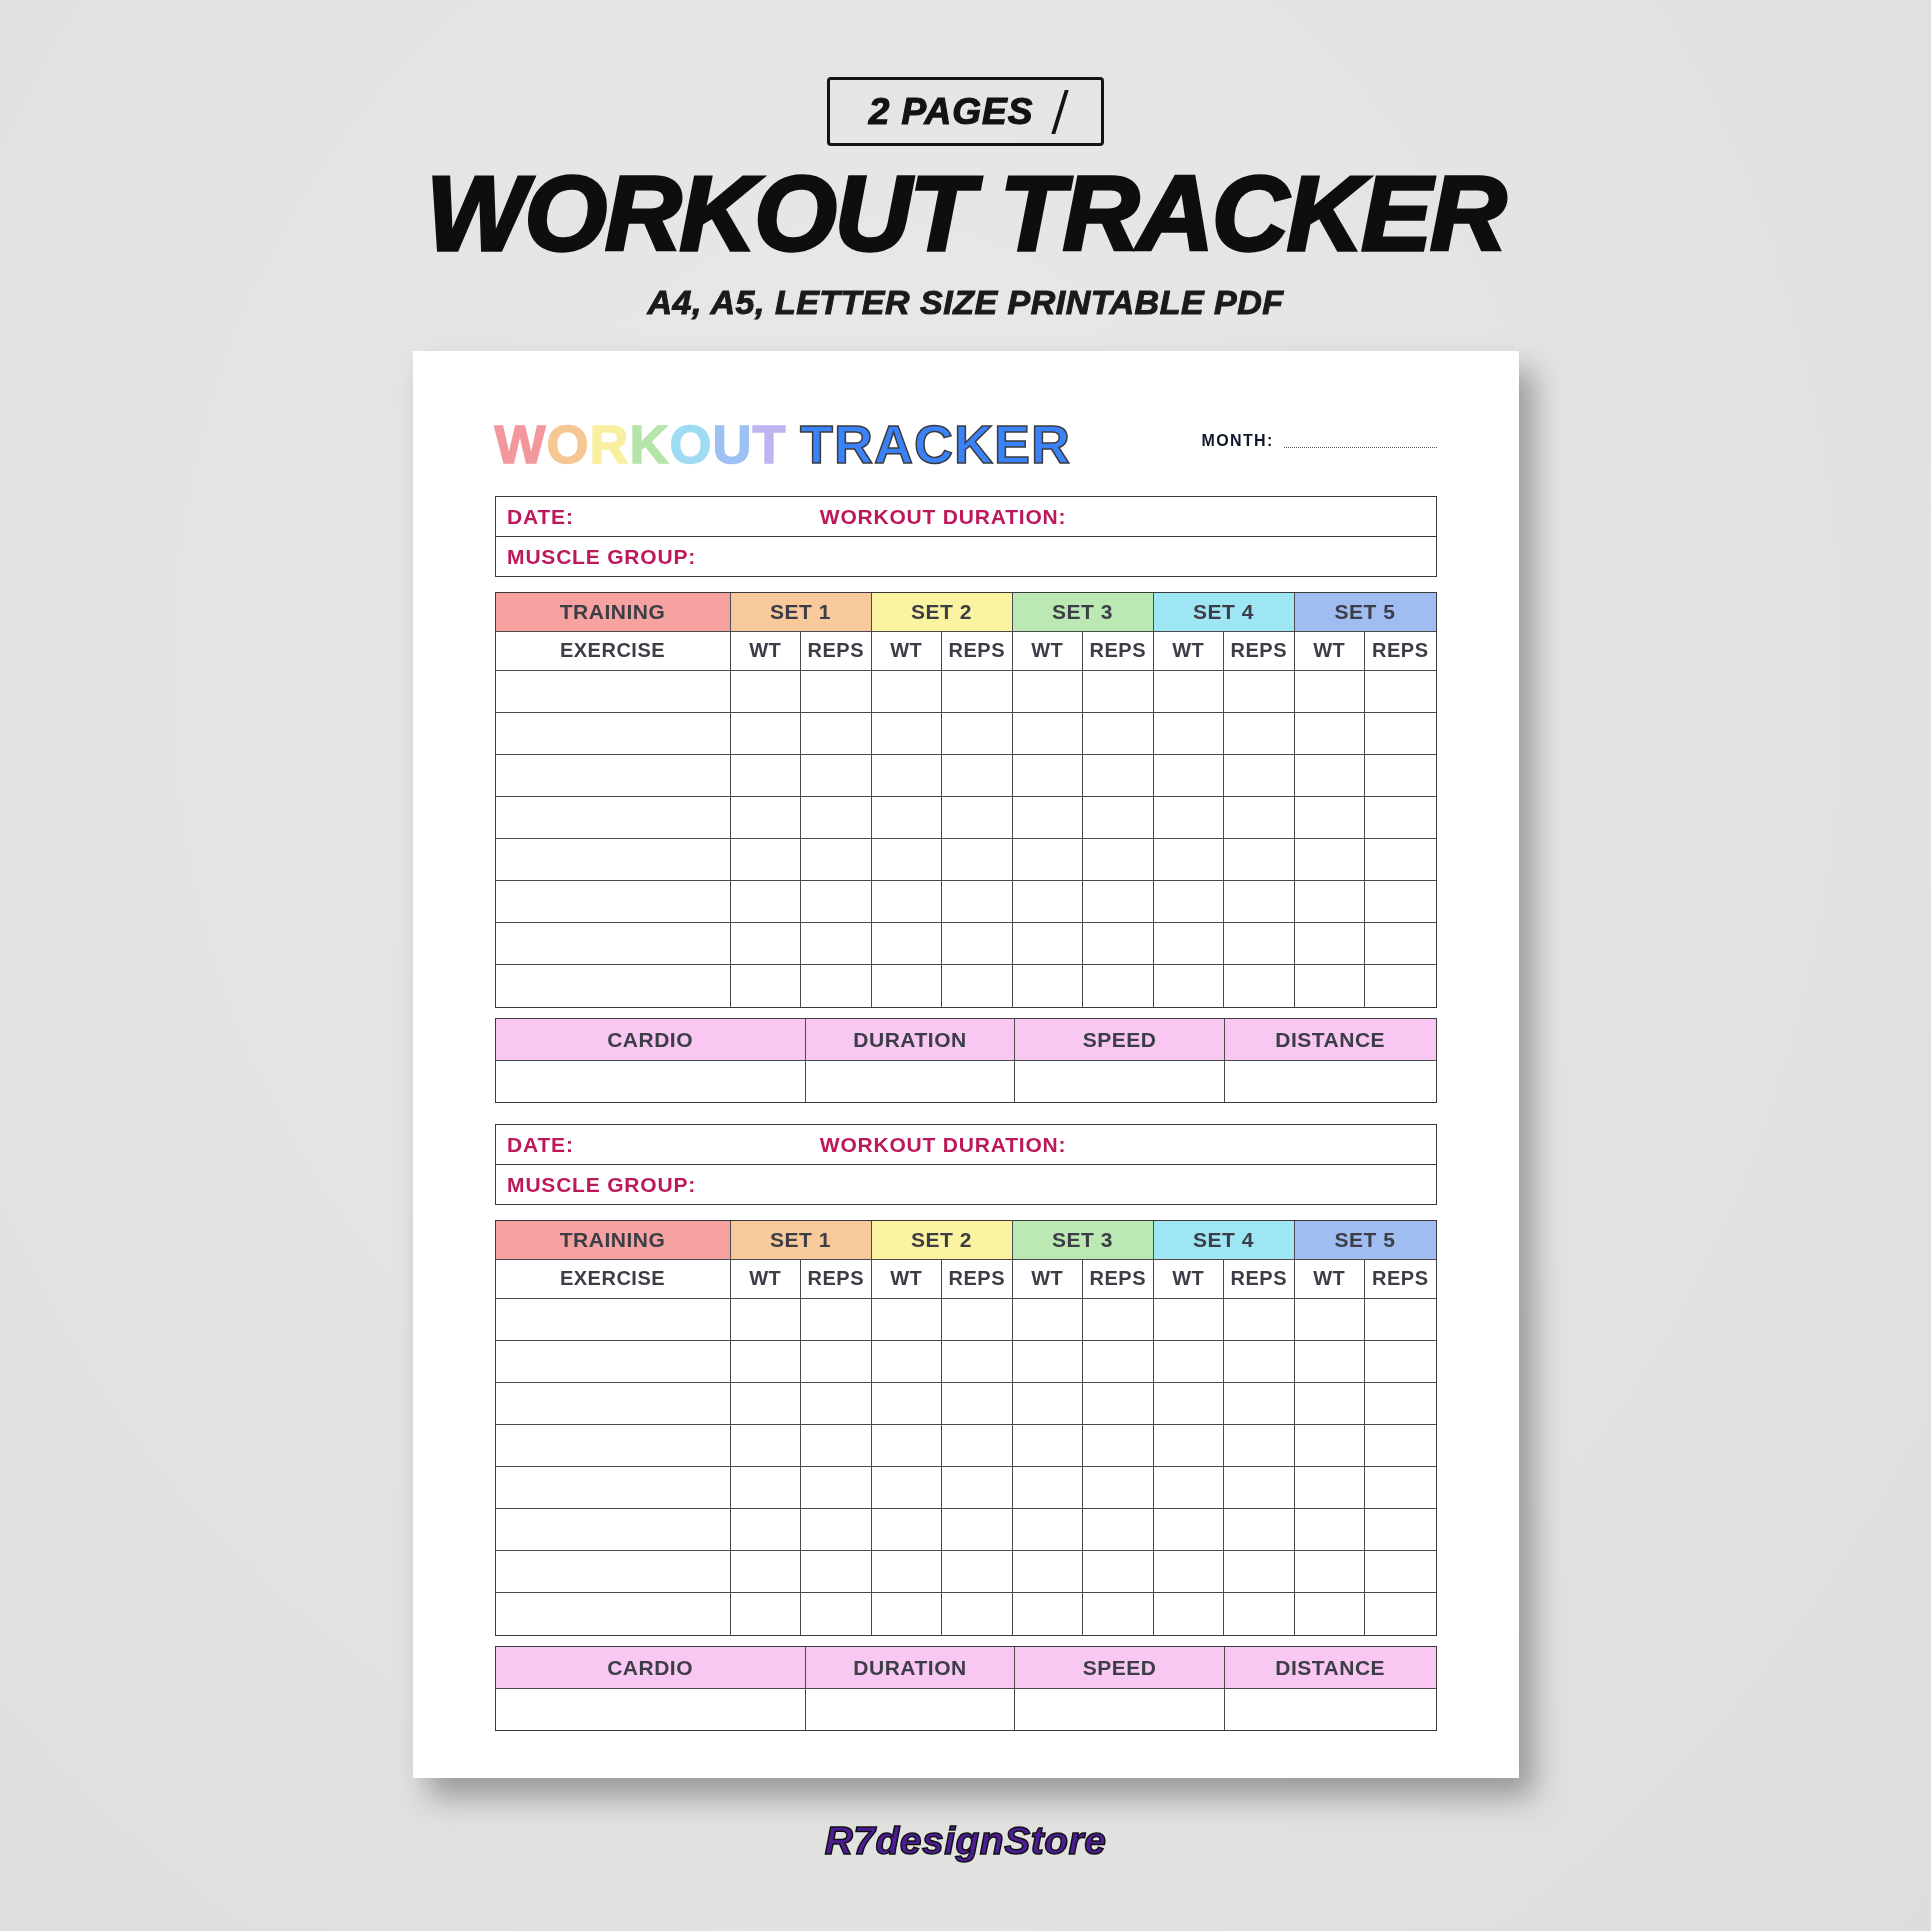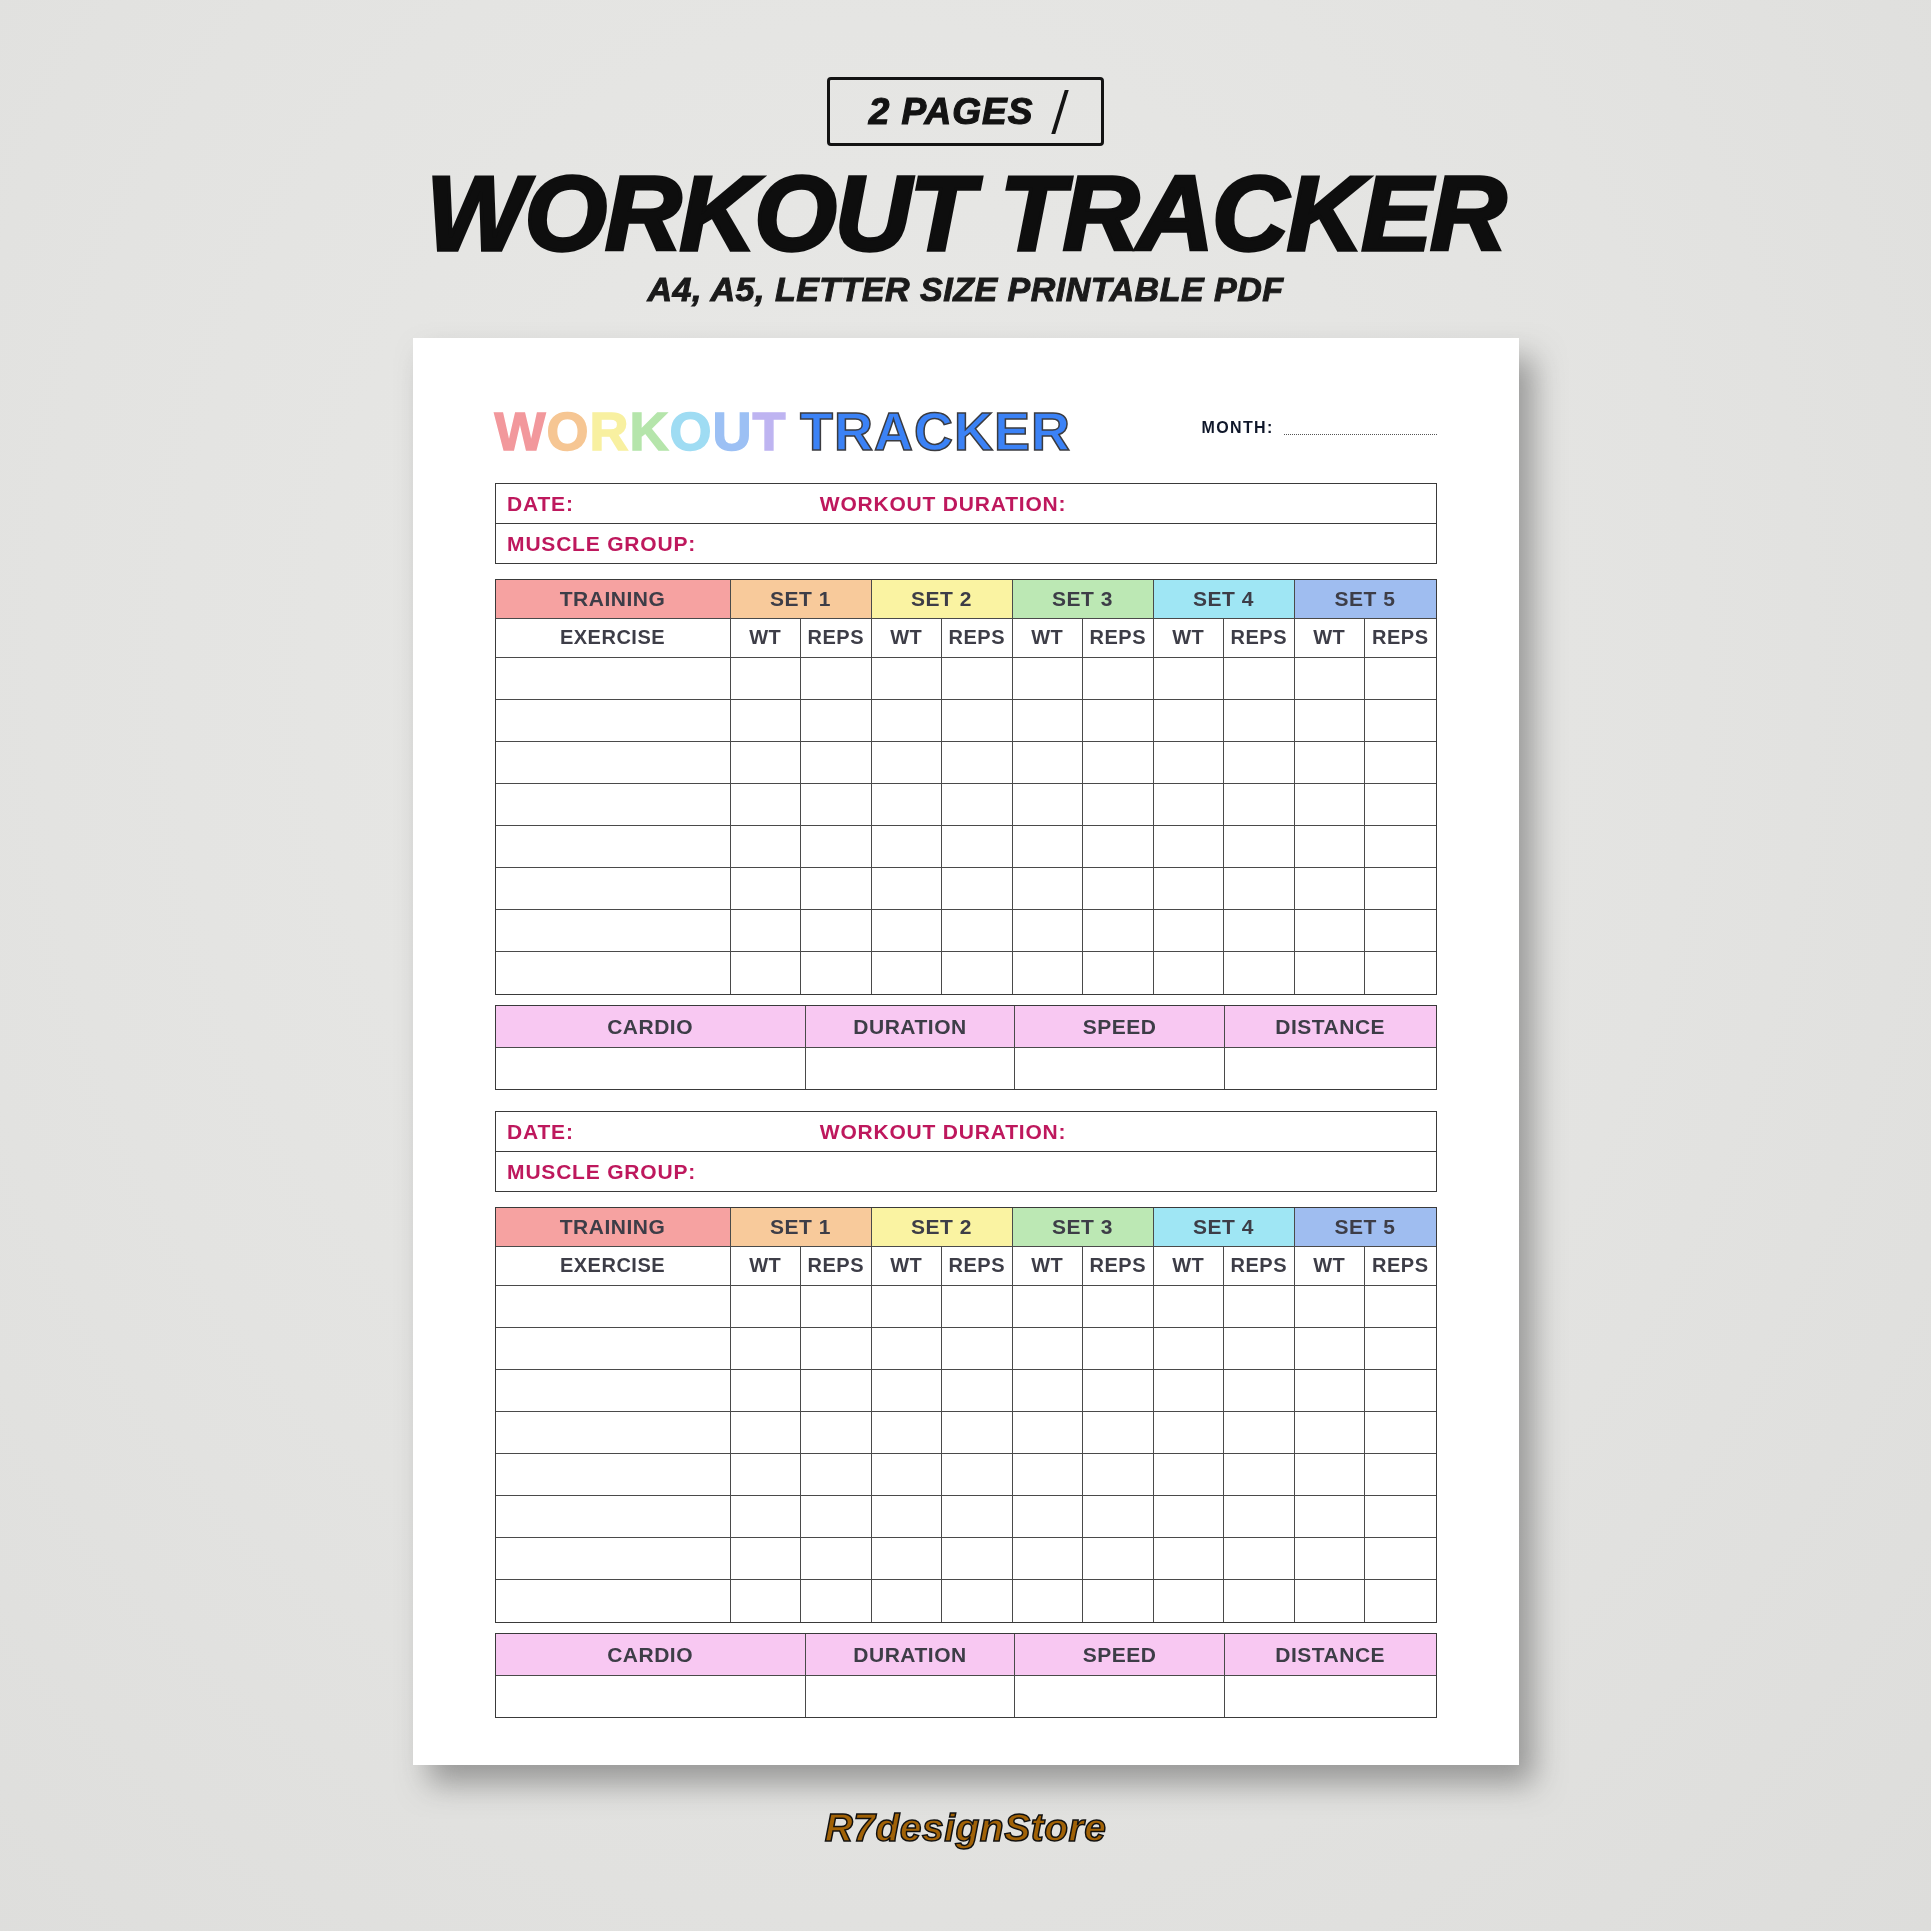--- a/index.html
+++ b/index.html
@@ -19,21 +19,21 @@
     font-size:37px;font-weight:700;font-style:italic;color:#131313;
     letter-spacing:1px;-webkit-text-stroke:1.2px #131313;white-space:nowrap;
   }
   .badge .bdiv{width:3.9px;height:44px;background:#131313;transform:skewX(-17deg);}
   .hero-title{
     margin:11.6px auto 0;text-align:center;
     font-size:106px;line-height:1.05;font-weight:700;font-style:italic;
     color:#0e0e0e;-webkit-text-stroke:3.4px #0e0e0e;letter-spacing:-1.9px;white-space:nowrap;
   }
   .hero-sub{
-    margin:1px auto 0;text-align:center;
+    margin:14px auto 0;text-align:center;
     font-size:34px;font-weight:700;font-style:italic;color:#1a1a1a;
     -webkit-text-stroke:1px #1a1a1a;letter-spacing:0.5px;
   }
 
   
   .sheet{
     position:relative;width:1106px;height:1427px;margin:29px auto 0;
     background:#ffffff;box-shadow:15.4px 19.3px 29px rgba(90,90,90,.55);
     padding:62px 82px 0;box-sizing:border-box;
   }
@@ -72,21 +72,21 @@
   .cardio-table{
     margin-top:10.6px;border:1.9px solid #3a3a3a;background:#fff;
     display:grid;grid-template-columns:330fr 223fr 223fr 224fr;
     grid-template-rows:42px 41px;
   }
   .cth{font-size:21px;}
 
   
   .brand{
     margin-top:41px;text-align:center;
-    font-size:39px;font-weight:700;font-style:italic;color:#a16207;
+    font-size:39px;font-weight:700;font-style:italic;color:#4c1d95;
     -webkit-text-stroke:1.5px #101010;letter-spacing:0.5px;
   }
 </style>
 </head>
 <body>
 
 <div class="canvas">
 
   <div class="badge">
     <span class="btxt">2 PAGES</span>

